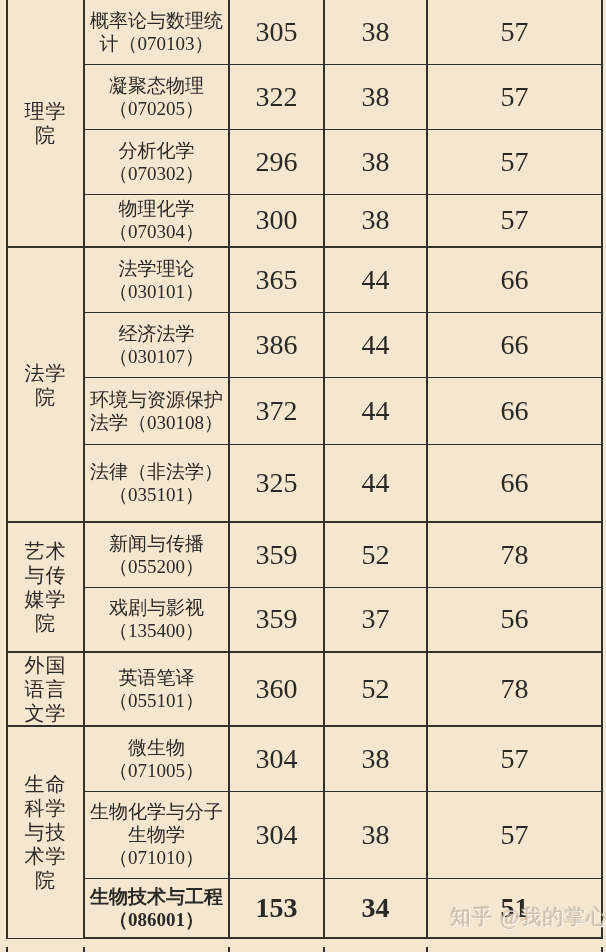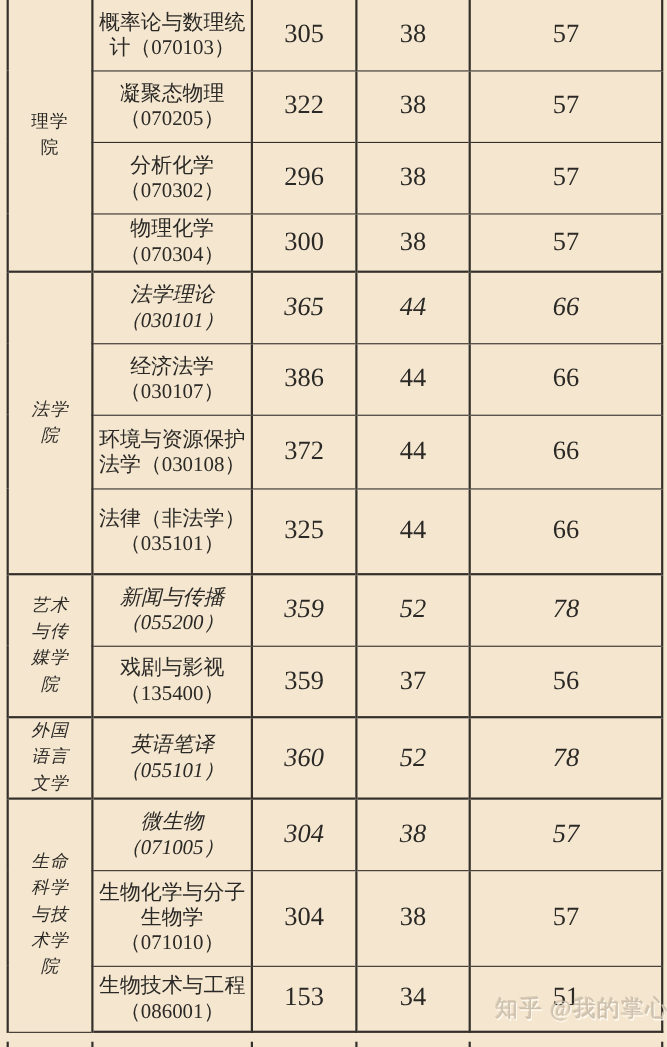--- a/index.html
+++ b/index.html
@@ -21,36 +21,36 @@
   table.scores td {
     border: 2px solid var(--border, #33302b);
     border-top-width: 1px;
     border-bottom-width: 1px;
     text-align: center;
     vertical-align: middle;
     color: var(--text, #2b2926);
     padding: 0;
   }
   tr.row-first td { border-top: 0; }
-  tr.sec-start td { border-top-width: 2px; font-style: italic; }
-  tr.row-last td { border-bottom-width: 2px; }
+  tr.sec-start td { border-top-width: 2px; }
+  tr.row-last td { border-bottom-width: 2px; font-weight: bold; }
   td.college {
-    font-size: 16px;
+    font-size: 20px;
     line-height: 24px;
     white-space: pre-line;
     letter-spacing: 1px;
   }
   td.major {
     font-size: 19px;
     line-height: 23px;
     white-space: pre-line;
     padding: 0 2px;
   }
   td.score {
-    font-size: 24px;
+    font-size: 28px;
   }
   .vstub {
     position: absolute;
     top: 947px;
     width: 2px;
     height: 5px;
     background: var(--border, #33302b);
   }
   .watermark {
     position: absolute;

